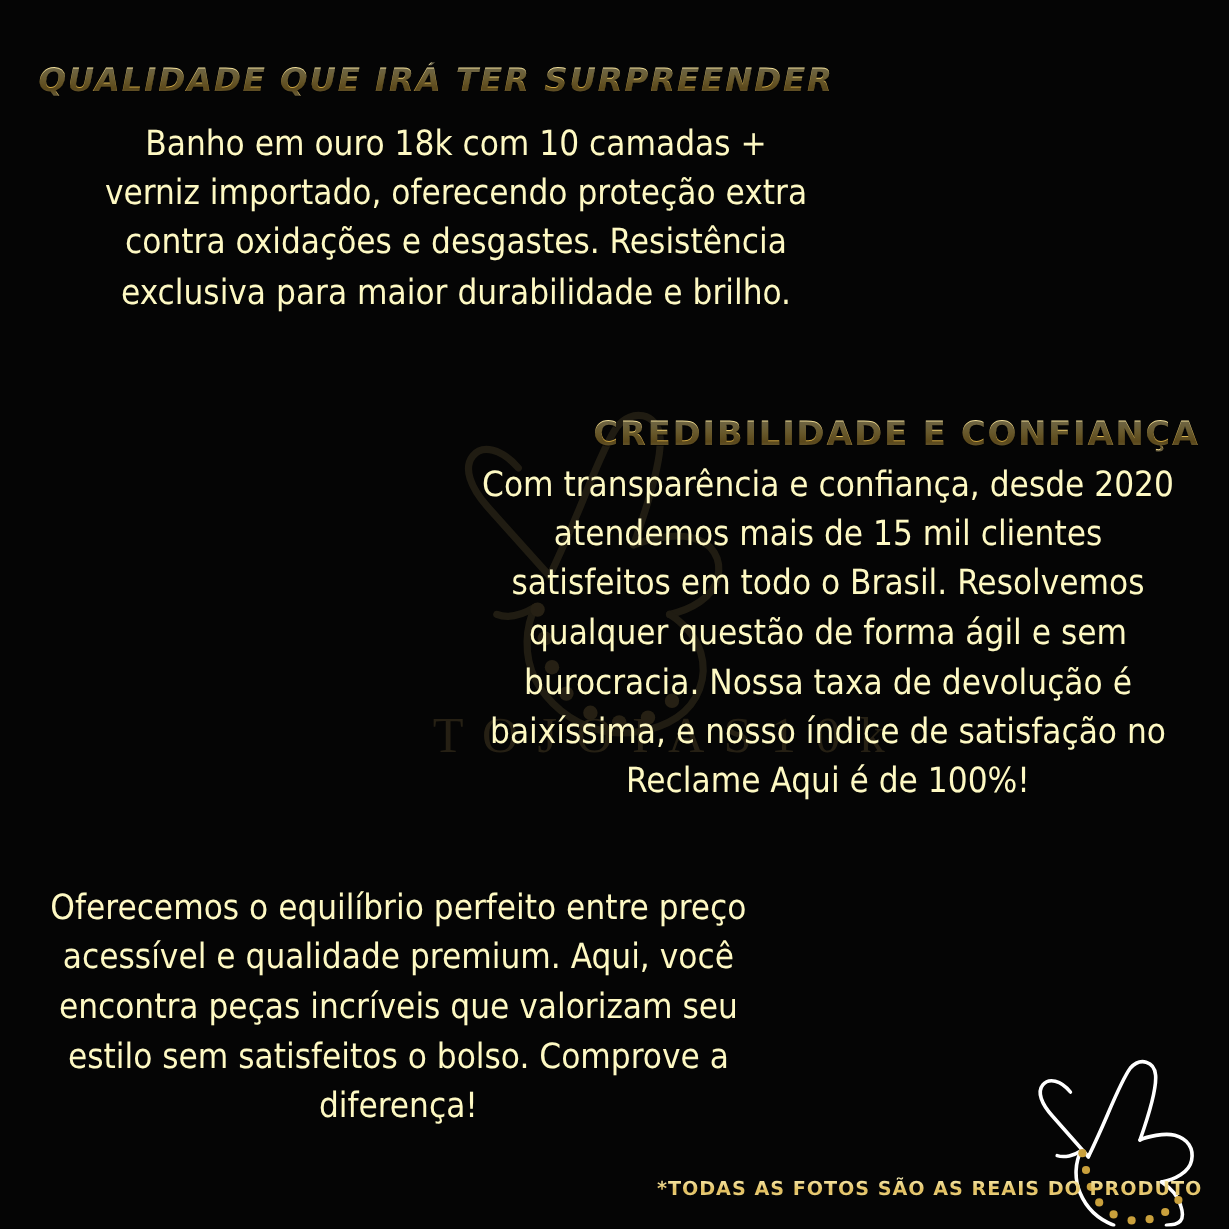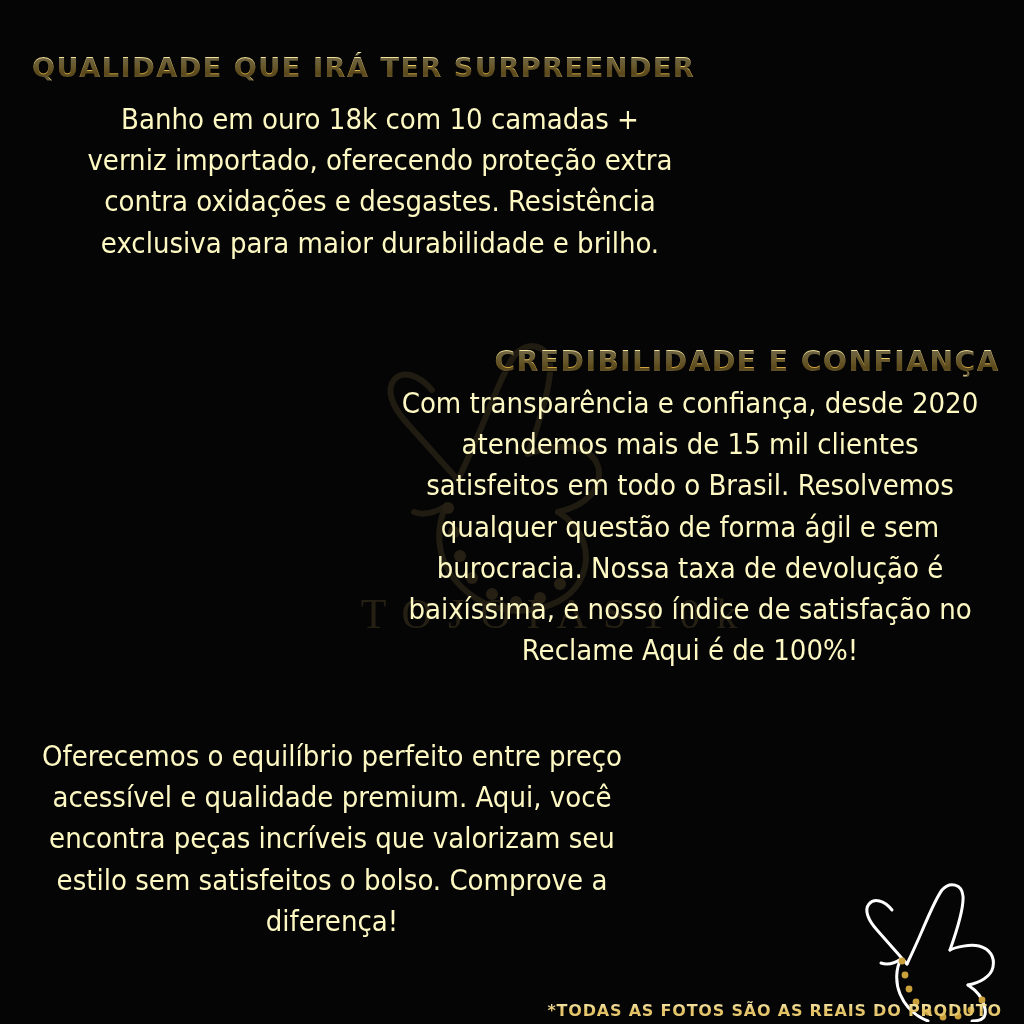--- a/index.html
+++ b/index.html
@@ -69,38 +69,38 @@
   .body-text {
     font-family: "DejaVu Sans Condensed", "Liberation Sans Narrow", "Liberation Sans", sans-serif;
     font-size: 29px;
     line-height: 1.42;
     color: #fef9c3;
     white-space: pre-line;
   }
 
   
   #block-quality { left: 30px; top: 52px; width: 760px; }
-  #block-quality .heading { margin-left: 2px; }
+  #block-quality .heading { margin-left: 2px; font-style: italic; }
   #block-quality .body-text { text-align: center; margin-top: 16px; width: 700px; }
 
   
   #block-credibility { left: 380px; top: 345px; width: 620px; text-align: right; }
   #block-credibility .heading { display: block; text-align: right; font-size: 28px; }
   #block-credibility .body-text { text-align: center; margin-top: 5px; }
 
   
   #block-price { left: 12px; top: 718px; width: 660px; }
   #block-price .heading { margin-left: 20px; font-size: 27px; }
   #block-price .body-text { text-align: center; margin-top: 18px; width: 640px; }
 
   
   #footer-note {
     position: absolute;
     right: 22px;
-    bottom: 4px;
+    bottom: 24px;
     font-family: "DejaVu Sans", sans-serif;
     font-weight: 700;
     font-size: 16px;
     letter-spacing: 0.8px;
     color: #e9cf7e;
     background: linear-gradient(180deg, #fbf0b9 0%, #e0bd5c 60%, #f6e6a8 100%);
     -webkit-background-clip: text;
     background-clip: text;
     -webkit-text-fill-color: transparent;
     white-space: nowrap;

